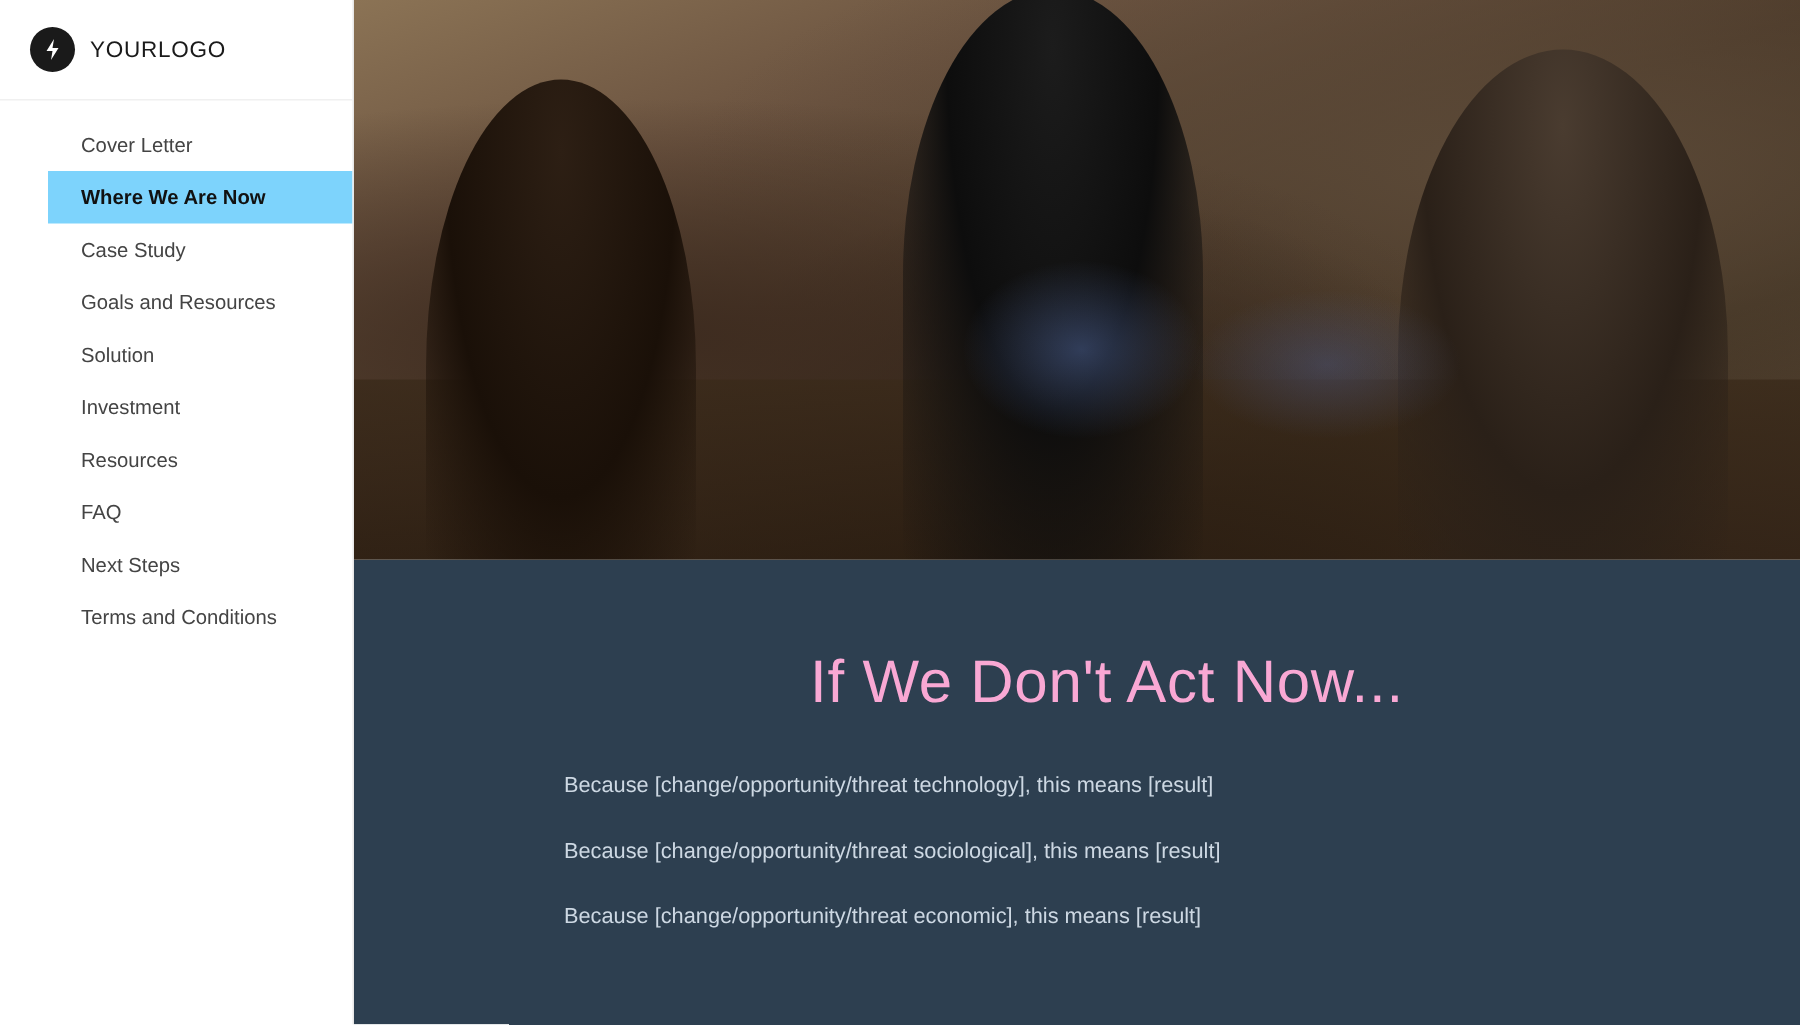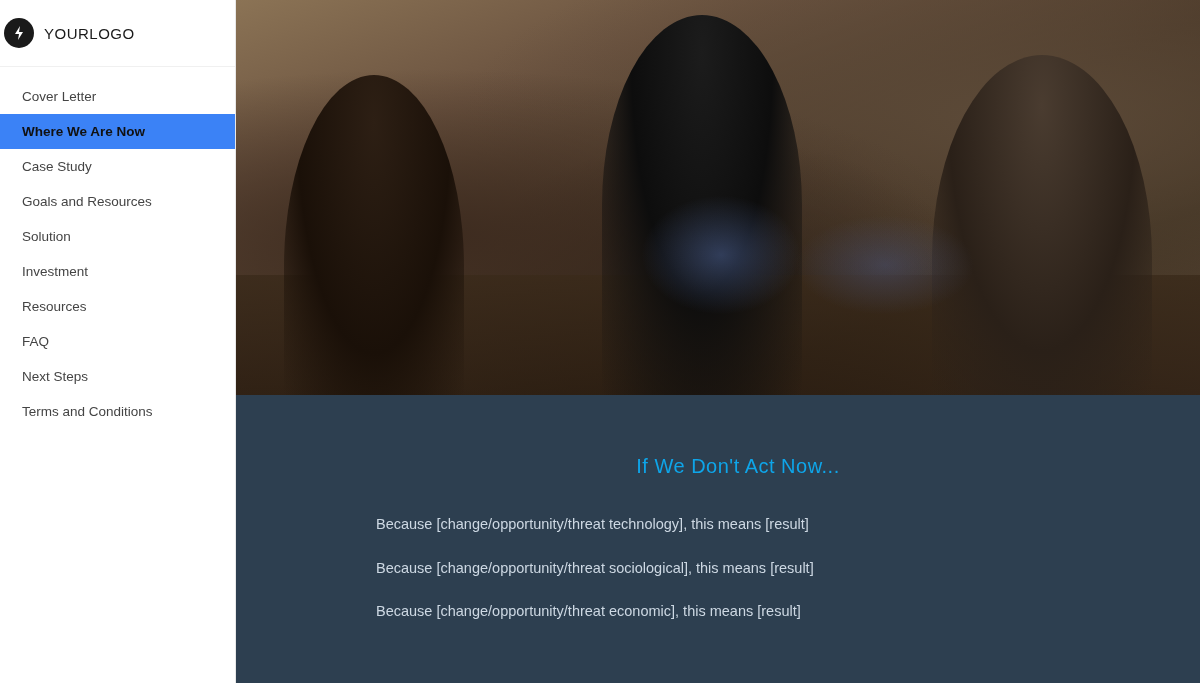--- a/index.html
+++ b/index.html
@@ -25,21 +25,21 @@
       border-right: 1px solid #e8e8e8;
       display: flex;
       flex-direction: column;
       height: 683px;
       overflow-y: auto;
     }
 
     .logo-area {
       display: flex;
       align-items: center;
-      padding: 18px 4px;
+      padding: 18px 20px;
       gap: 10px;
       border-bottom: 1px solid #f0f0f0;
     }
 
     .logo-icon {
       width: 30px;
       height: 30px;
       background: #1a1a1a;
       border-radius: 50%;
       display: flex;
@@ -65,34 +65,35 @@
       font-weight: 300;
     }
 
     .nav-list {
       list-style: none;
       padding: 12px 0;
     }
 
     .nav-item {
       padding: 0;
+      margin-left: 32px;
     }
 
     .nav-link {
       display: block;
       padding: 10px 22px;
       font-size: 13.5px;
       color: #444;
       cursor: pointer;
       transition: background 0.15s;
       font-weight: 400;
     }
 
     .nav-item.active .nav-link {
-      background: #3b82f6;
+      background: #7dd3fc;
       font-weight: 600;
       color: #111;
     }
 
     
     .main-content {
       flex: 1;
       display: flex;
       flex-direction: column;
       height: 683px;
@@ -183,23 +184,23 @@
     .text-section {
       background: #2d3f50;
       padding: 60px 40px 60px 80px;
       flex: 1;
       display: flex;
       flex-direction: column;
       align-items: flex-start;
     }
 
     .section-title {
-      font-size: 20px;
+      font-size: 40px;
       font-weight: 400;
-      color: #0ea5e9;
+      color: #f9a8d4;
       margin-bottom: 36px;
       letter-spacing: 0.5px;
       font-style: normal;
       text-align: left;
       width: 100%;
       text-align: center;
     }
 
     .bullet-list {
       list-style: none;

